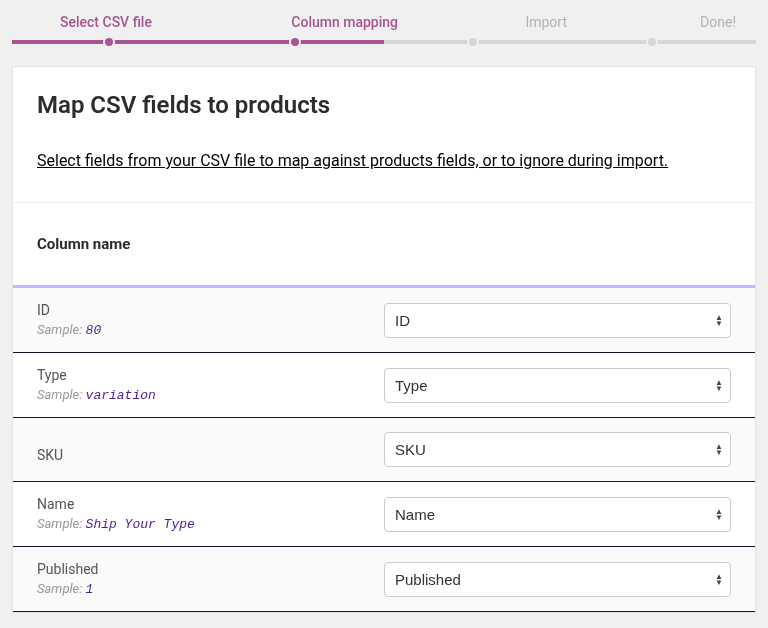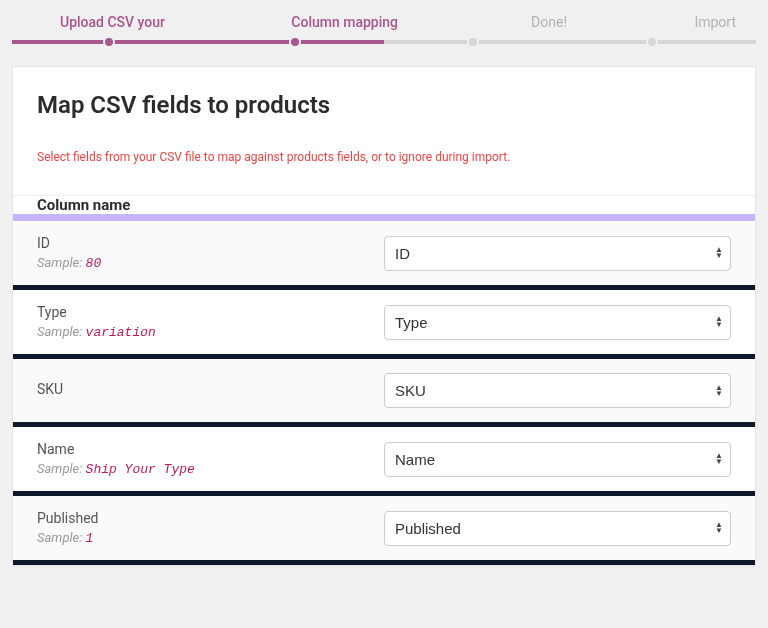--- a/index.html
+++ b/index.html
@@ -67,59 +67,60 @@
     .card-head {
       padding: 24px 24px 28px 24px;
     }
     .card-title {
       font-size: 24px;
       font-weight: 600;
       color: #2c2c2c;
       margin-bottom: 28px;
     }
     .card-desc {
-      font-size: 12px;
-      color: #ef4444;
+      font-size: 16px;
+      color: #000000;
       line-height: 1.7;
+      text-decoration: underline;
     }
 
     .map-header {
       display: flex;
-      padding: 0 24px;
+      padding: 32px 24px;
       border-top: 1px solid #eee;
-      border-bottom: 7px solid #c4b5fd;
+      border-bottom: 3px solid #c4b5fd;
     }
     .col-left { flex: 0 0 50%; }
     .col-right { flex: 0 0 50%; }
     .th {
       font-size: 15px;
       font-weight: 700;
       color: #2c2c2c;
     }
 
     .map-row {
       display: flex;
-      align-items: center;
+      align-items: flex-end;
       padding: 14px 24px;
-      border-bottom: 5px solid #0f172a;
+      border-bottom: 1px solid #0f172a;
     }
     .map-row.alt { background: #fafafa; }
     .field-name {
       font-size: 14px;
       color: #555;
       margin-bottom: 4px;
     }
     .sample {
       font-size: 13px;
       color: #999;
       font-style: italic;
     }
     .sample-val {
       font-family: "Courier New", monospace;
-      color: #be185d;
+      color: #4c1d95;
     }
 
     .select-wrap {
       position: relative;
       width: 100%;
     }
     select {
       width: 100%;
       padding: 8px 28px 8px 10px;
       font-size: 15px;
@@ -142,24 +143,24 @@
       line-height: 6px;
       font-size: 8px;
       color: #444;
     }
   </style>
 </head>
 <body>
 
 <div class="progress-wrap">
   <div class="steps">
-    <div class="step-label done">Upload CSV your</div>
+    <div class="step-label done">Select CSV file</div>
     <div class="step-label active">Column mapping</div>
+    <div class="step-label">Import</div>
     <div class="step-label">Done!</div>
-    <div class="step-label">Import</div>
   </div>
   <div class="bar">
     <div class="bar-fill"></div>
     <div class="dot done d1"></div>
     <div class="dot active d2"></div>
     <div class="dot d3"></div>
     <div class="dot d4"></div>
   </div>
 </div>
 

